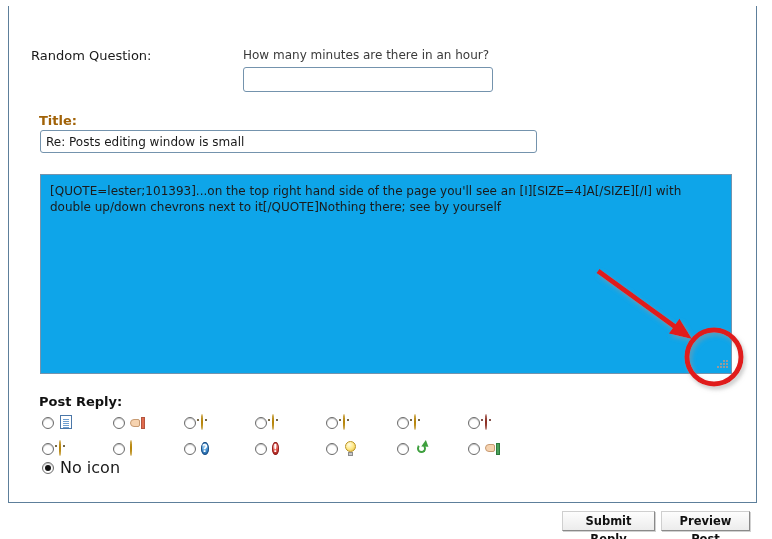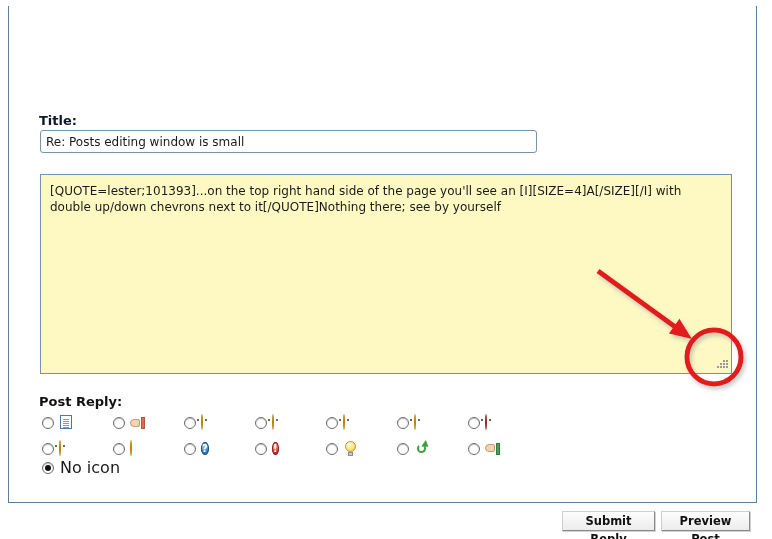--- a/index.html
+++ b/index.html
@@ -45,34 +45,34 @@
   }
   .rq-input{
     position:absolute;left:234px;top:31px;width:250px;height:25px;
     border:1px solid #7493ad;border-radius:3px;background:#fff;
     box-sizing:border-box;font-family:inherit;font-size:12px;
     padding:0 4px;color:#222;outline:none;
   }
 
   
   .lbl-title{
-    position:absolute;left:30px;top:107px;font-size:13px;font-weight:bold;color:#0f172a;
+    position:absolute;left:30px;top:107px;font-size:13px;font-weight:bold;color:#a16207;
   }
   .title-input{
     position:absolute;left:31px;top:124px;width:497px;height:23px;
     border:1px solid #7493ad;border-radius:3px;background:#fff;
     box-sizing:border-box;font-family:inherit;font-size:12px;
     padding:4px 5px;color:#1a1a1a;outline:none;
   }
 
   
   .msg-box{
     position:absolute;left:31px;top:168px;width:692px;height:200px;
     border:1px solid #7493ad;
-    background:#fef9c3;
+    background:#0ea5e9;
     box-sizing:border-box;
     padding:8px 9px;
     font-family:inherit;font-size:12px;color:#1b1b1b;
     line-height:16px;
     overflow:hidden;
   }
   .msg-box p{margin:0 0 16px 0;}
   .msg-box p:last-child{margin-bottom:0;}
   .resize-grip{
     position:absolute;right:2px;bottom:2px;width:14px;height:14px;
@@ -189,20 +189,25 @@
 </style>
 </head>
 <body>
 
 <div id="panel-header">
   <div class="title">Your Message</div>
 </div>
 
 <div id="panel">
 
+  <div class="row-rq">
+    <div class="lbl-random">Random Question:</div>
+    <div class="rq-question">How many minutes are there in an hour?</div>
+    <input class="rq-input" type="text" value="" style="">
+  </div>
 
   <div class="lbl-title">Title:</div>
   <input class="title-input" type="text" value="Re: Posts editing window is small" style="">
 
   <div class="msg-box">
     <p>[QUOTE=lester;101393]...on the top right hand side of the page you'll see an [I][SIZE=4]A[/SIZE][/I] with double up/down chevrons next to it[/QUOTE]Nothing there; see by yourself</p>
     <div class="resize-grip">
       <i style="left:8px;top:3px"></i>
         <i style="left:11px;top:3px"></i>
       <i style="left:5px;top:6px"></i>

